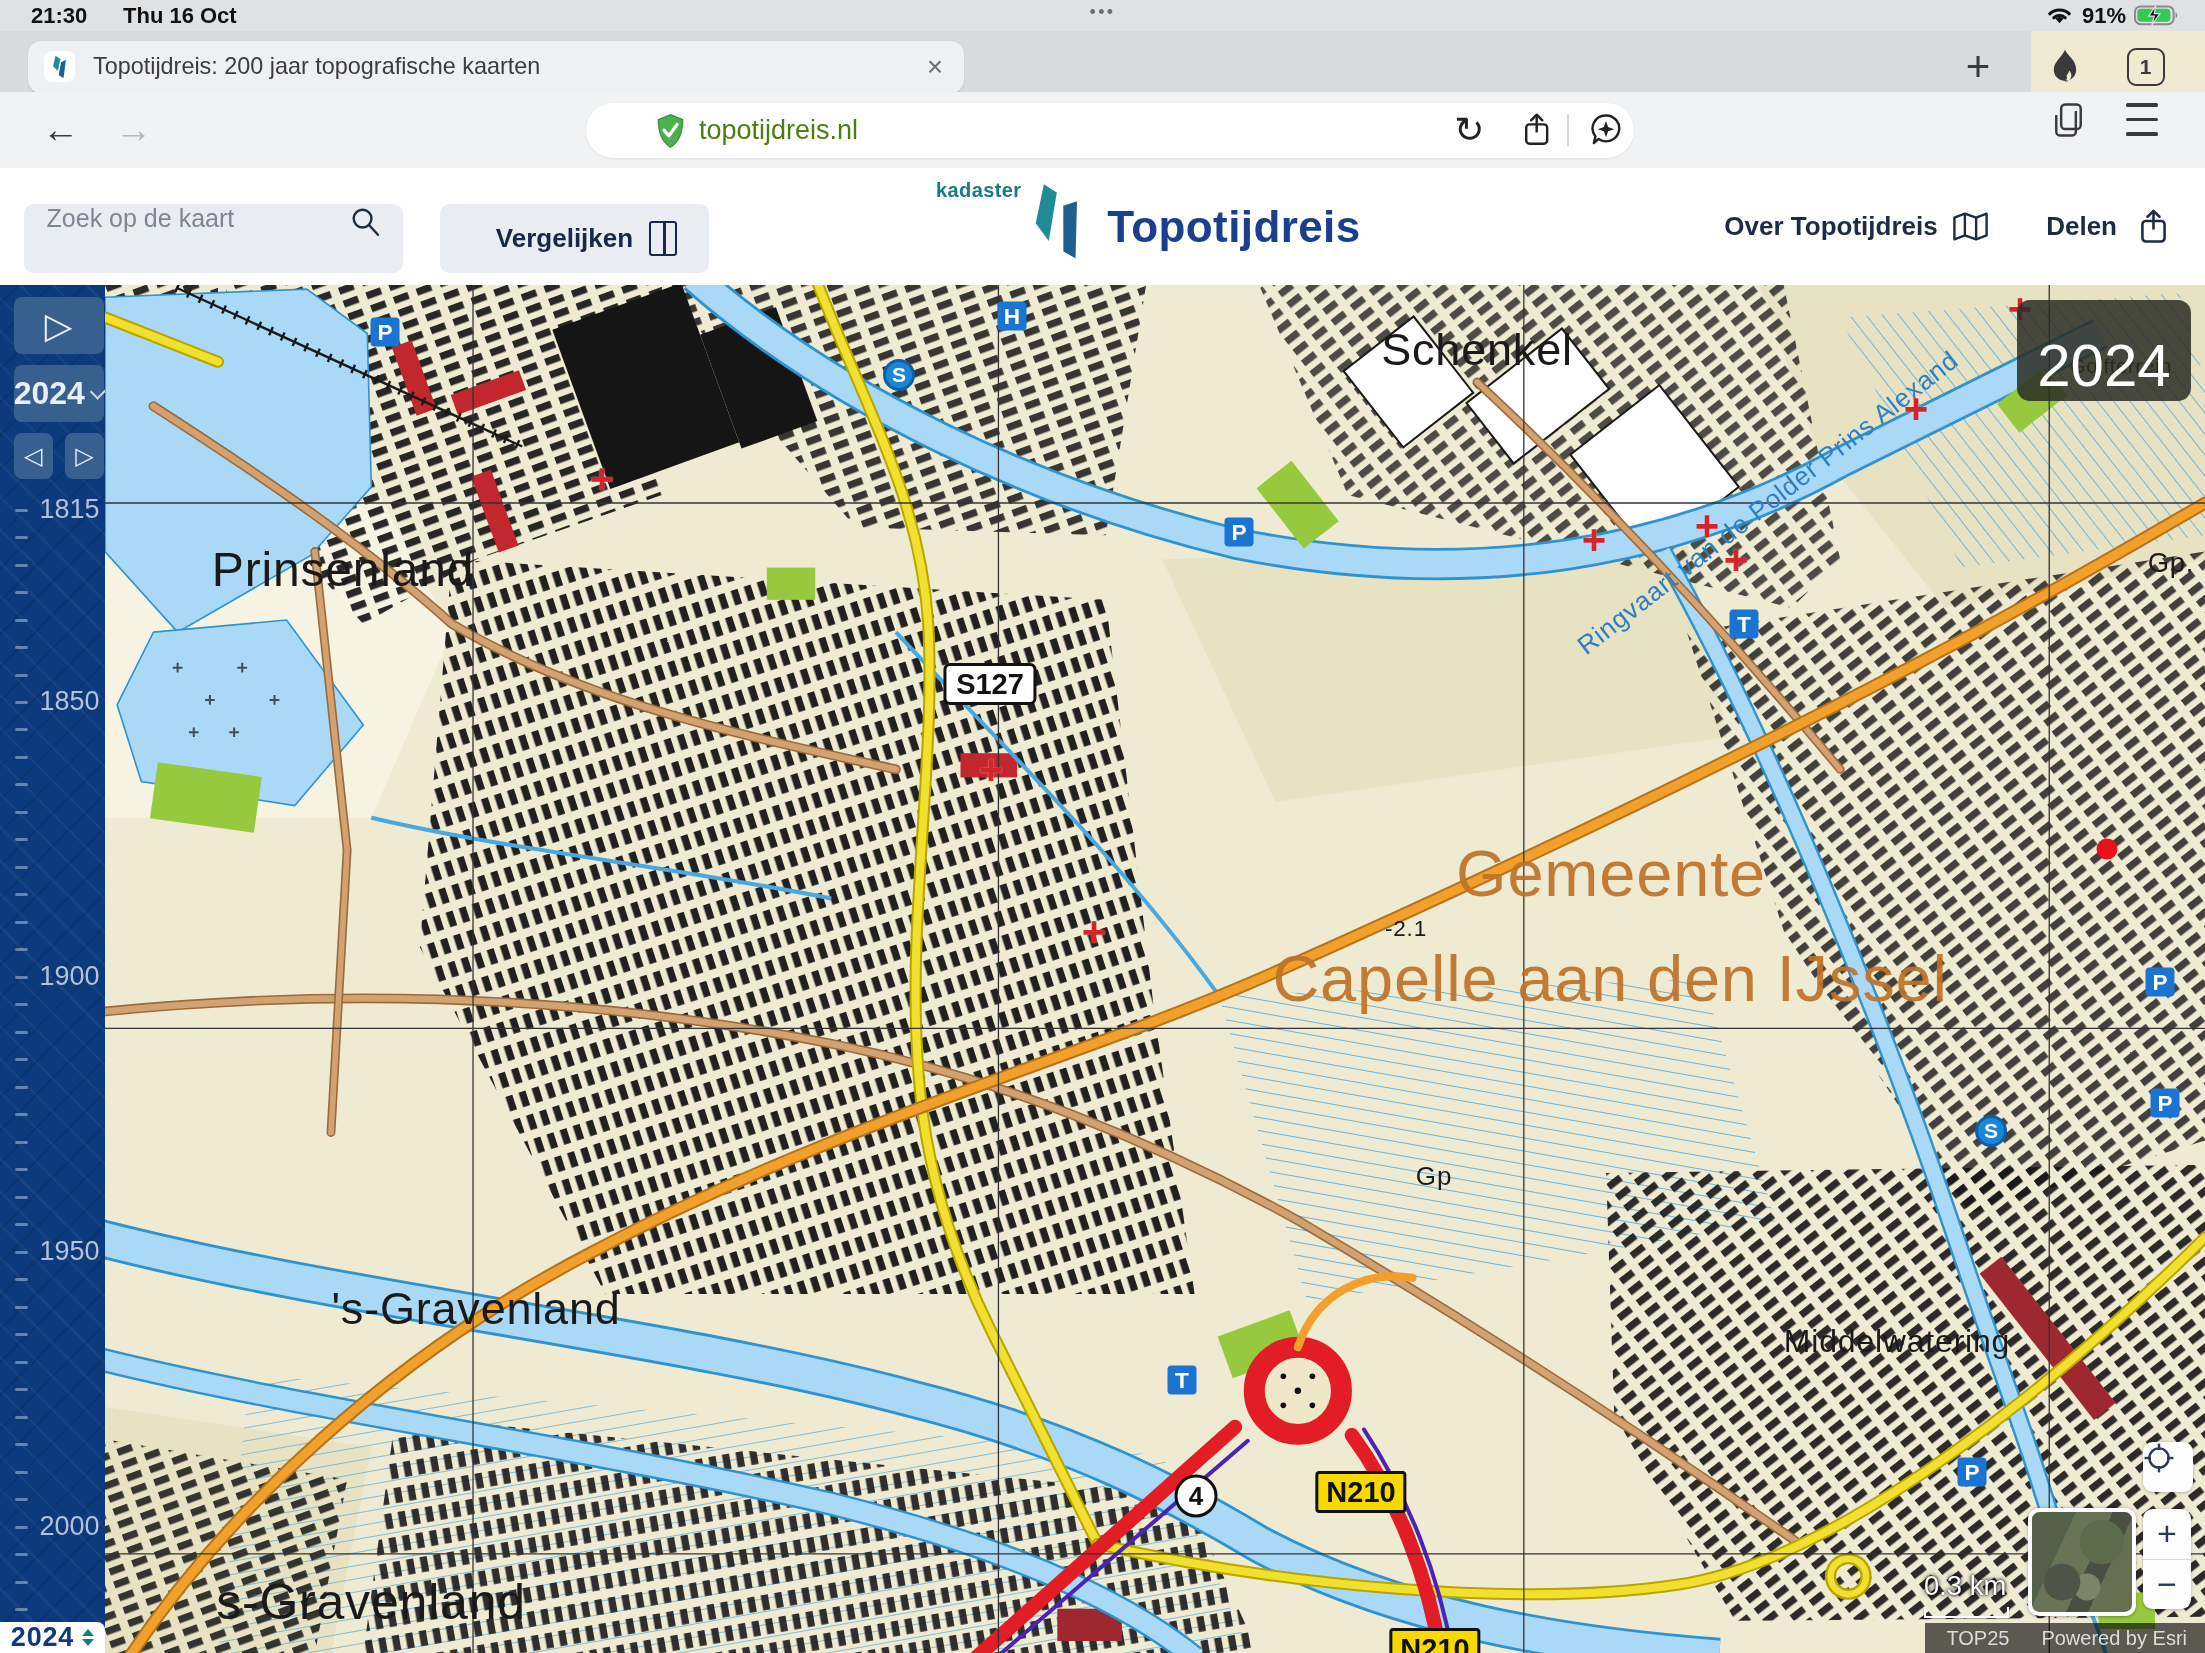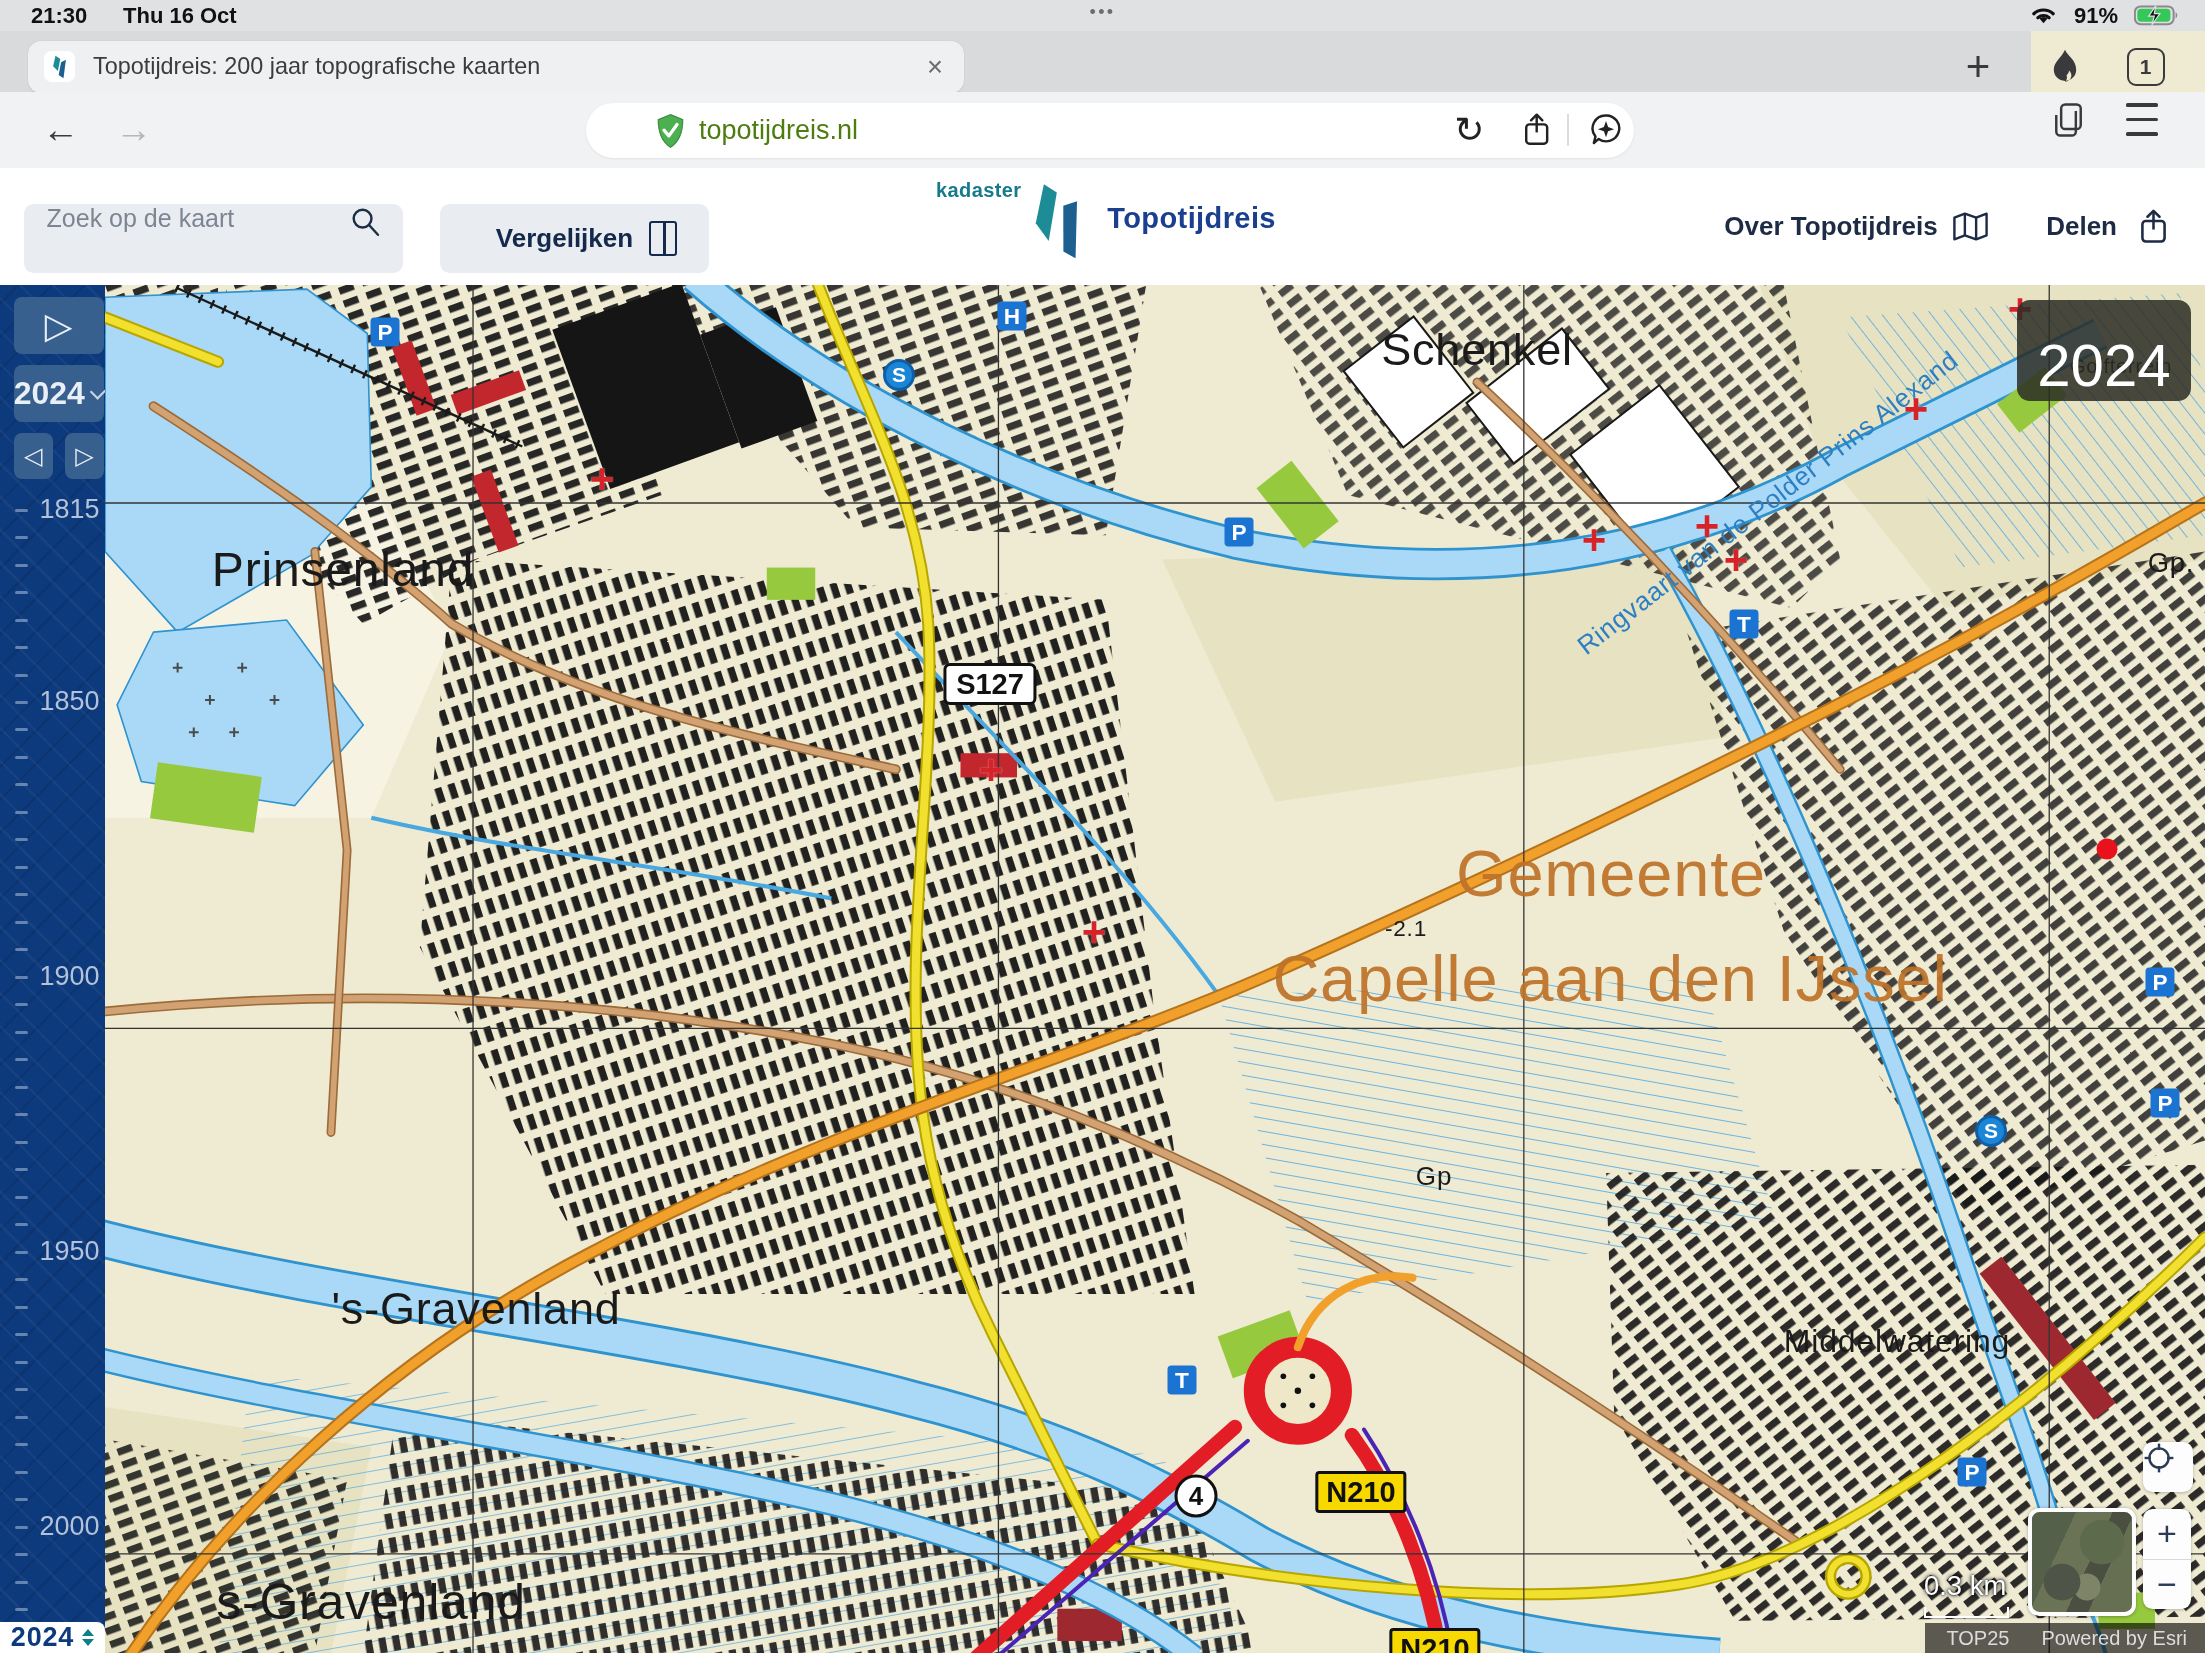--- a/index.html
+++ b/index.html
@@ -4,21 +4,21 @@
 <style>
   html,body{margin:0;padding:0;background:#555;}
   #screen{position:relative;width:2205px;height:1653px;overflow:hidden;
     font-family:"Liberation Sans","DejaVu Sans",sans-serif;background:#efead2;}
   
   .statusbar{position:absolute;left:0;top:0;width:2205px;height:31px;background:#dfe1e3;
     display:flex;align-items:center;color:#111;}
   .st-time{position:absolute;left:31px;font-size:22px;font-weight:700;}
   .st-date{position:absolute;left:123px;font-size:22px;font-weight:700;}
   .st-dots{position:absolute;left:50%;transform:translateX(-50%);top:1.6px;font-size:18px;color:#6d6d70;letter-spacing:2.4px;}
-  .st-right{position:absolute;right:24px;top:0;height:31px;display:flex;align-items:center;gap:16px;}
+  .st-right{position:absolute;right:24px;top:0;height:31px;display:flex;align-items:center;gap:8px;}
   .st-batt-pct{font-size:22px;font-weight:700;}
   .tabbar{position:absolute;left:0;top:31px;width:2031px;height:61px;background:#d8dadc;}
   .tab{position:absolute;left:28px;top:9.7px;width:936px;height:52px;background:#eef0f1;border-radius:13px;
     display:flex;align-items:center;box-shadow:0 0.8px 1.6px rgba(0,0,0,.12);}
   .tab-fav{width:31px;height:31px;border-radius:7.3px;background:#fff;margin-left:16px;display:flex;align-items:center;justify-content:center;}
   .tab-title{margin-left:18px;font-size:23.4px;color:#3c3c3e;white-space:nowrap;overflow:hidden;}
   .tab-close{position:absolute;right:21px;font-size:27.4px;color:#6c6c70;line-height:1;}
   .tb-btn{position:absolute;top:9.7px;height:52px;display:flex;align-items:center;justify-content:center;color:#3a3a3c;}
   .tabs-count{width:34px;height:34px;border:2.8px solid #3a3a3c;border-radius:9px;font-size:21px;font-weight:600;
     display:flex;align-items:center;justify-content:center;color:#3a3a3c;}
@@ -35,21 +35,21 @@
   .siteheader{position:absolute;left:0;top:168px;width:2205px;height:117px;background:#fff;border-bottom:0.8px solid #e3e3e3;}
   .searchbox{position:absolute;left:24px;top:36px;width:379px;height:69px;background:#e9edf1;border-radius:9.7px;display:flex;align-items:flex-start;}
   .search-ph{margin-left:22.6px;font-size:25px;color:#7c8591;flex:1;}
   .comparebtn{position:absolute;left:440px;top:36px;width:245px;height:69px;background:#e9edf1;border-radius:9.7px;
     display:flex;align-items:center;justify-content:center;gap:16px;padding-left:24px;}
   .comparebtn .lbl{font-size:26px;font-weight:700;color:#14294b;}
   .split-ic{width:24px;height:31px;border:2.4px solid #14294b;border-radius:3.2px;position:relative;}
   .split-ic::after{content:"";position:absolute;left:50%;top:0;bottom:0;width:2.4px;background:#14294b;}
   .brand{position:absolute;left:936px;top:4.8px;display:flex;align-items:flex-start;}
   .brand-k{font-size:20px;color:#177a8c;font-weight:600;letter-spacing:0.4px;margin-top:6.5px;}
-  .brand-title{font-size:29px;font-weight:700;color:#1b3f8f;margin:29px 0 0 21px;letter-spacing:0.4px;}
+  .brand-title{font-size:44px;font-weight:700;color:#1b3f8f;margin:29px 0 0 21px;letter-spacing:0.4px;}
   .hdr-right{position:absolute;right:0;top:0;height:117px;display:flex;align-items:center;}
   .hdr-link{display:flex;align-items:center;gap:14.5px;font-size:26px;font-weight:600;color:#1d2b45;}
   
   .sidebar{position:absolute;left:0;top:285px;width:105px;height:1368px;background:#0c3a7d;
     background-image:repeating-linear-gradient(45deg,transparent 0 21px,rgba(255,255,255,.045) 21px 23.4px),
                      repeating-linear-gradient(-45deg,transparent 0 21px,rgba(0,0,0,.10) 21px 23.4px);}
   .sb-btn{position:absolute;background:#38608f;border-radius:8px;display:flex;align-items:center;justify-content:center;
     color:#e9eff7;}
   .sb-play{left:13.7px;top:12px;width:90px;height:57px;font-size:36px;}
   .sb-year{left:13.7px;top:80px;width:90px;height:57px;font-size:32px;font-weight:700;gap:8px;}

